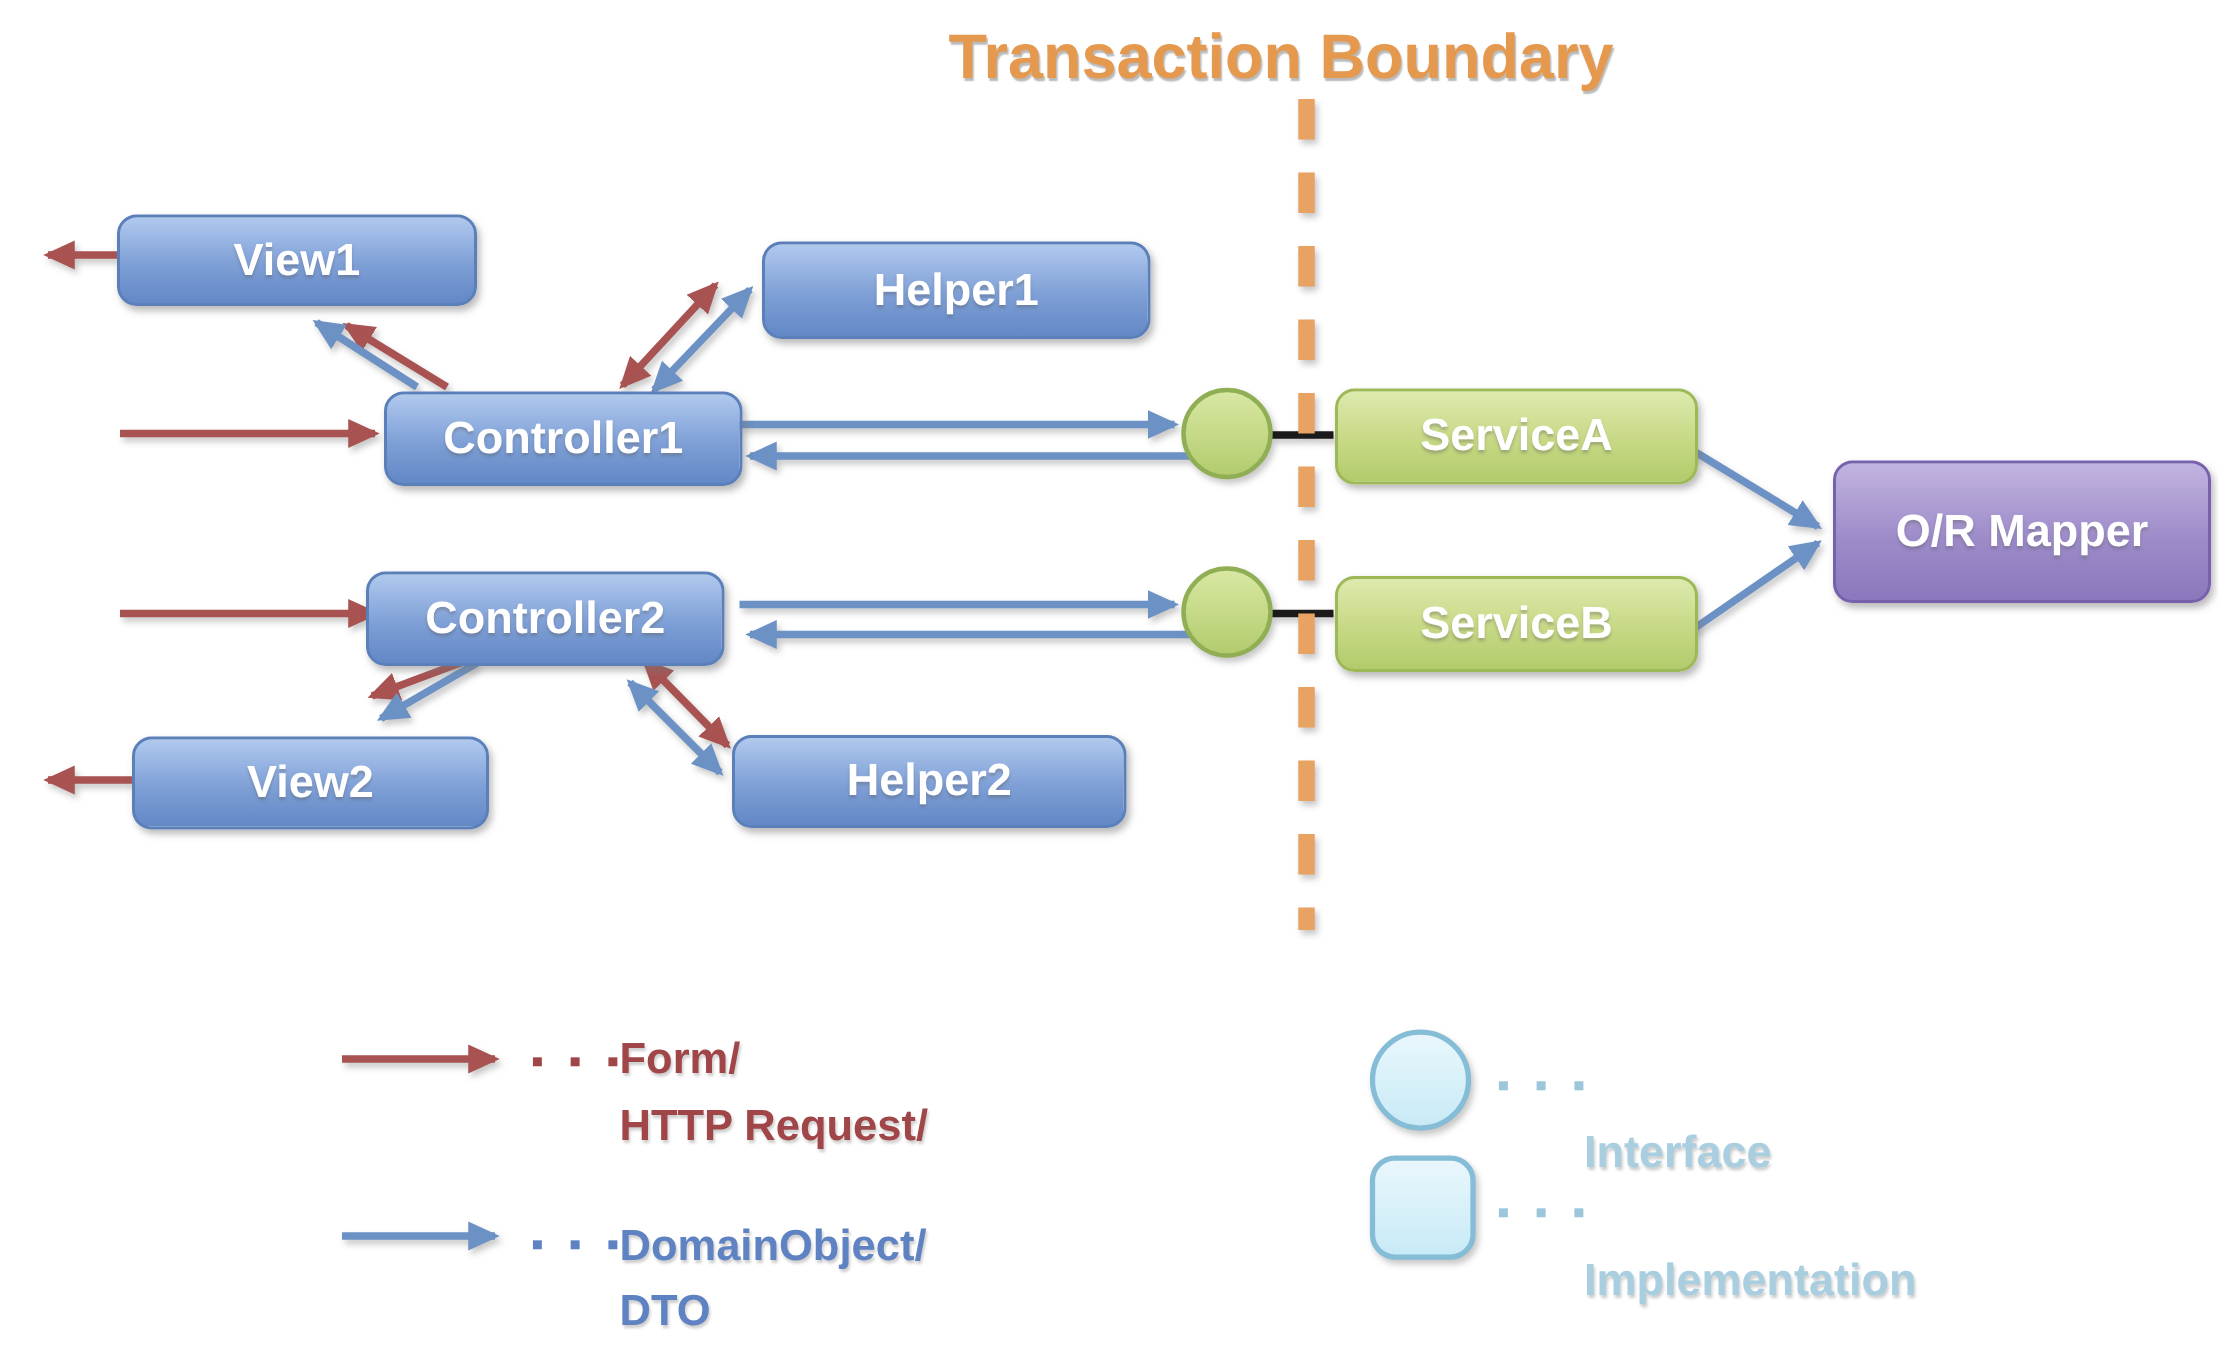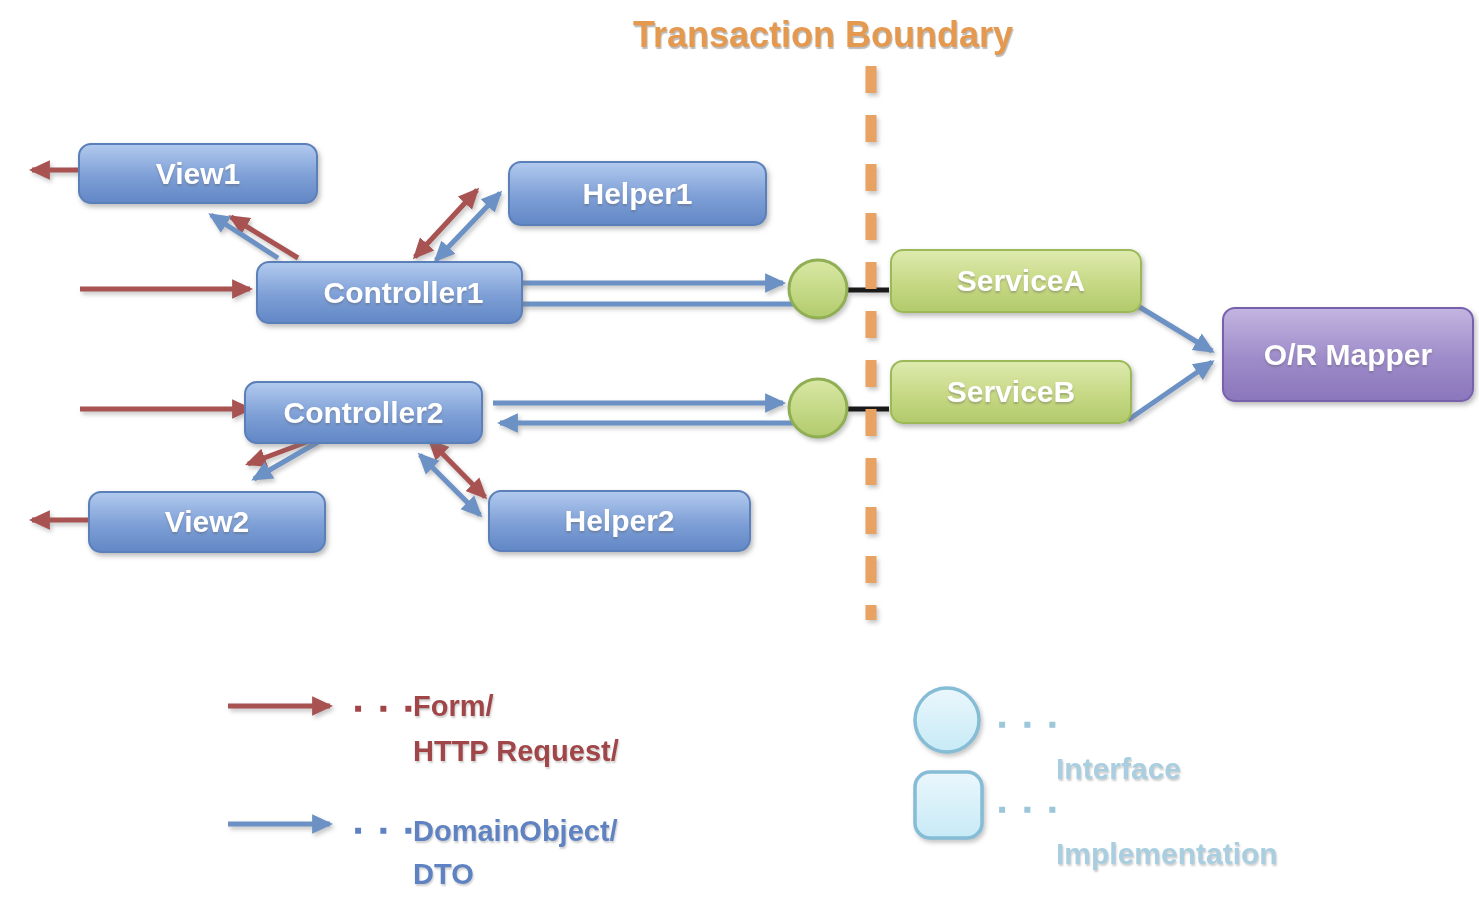--- a/index.html
+++ b/index.html
@@ -5,22 +5,22 @@
   html,body { margin:0; padding:0; background:#ffffff; }
   .canvas {
     position:relative; width:1479px; height:910px; overflow:hidden;
     background:#ffffff; font-family:"Liberation Sans", sans-serif;
   }
   .layer {
     position:absolute; left:0; top:0;
     filter: drop-shadow(2px 3px 2px rgba(130,130,130,0.45));
   }
   .title {
-    position:absolute; left:588px; top:14px; width:470px; text-align:center;
-    font-size:36px; font-weight:bold; color:#E5995０;
+    position:absolute; left:619px; top:14px; width:470px; text-align:center;
+    font-size:42px; font-weight:bold; color:#E5995０;
     color:#E5994F; text-shadow:1px 2px 1px rgba(130,130,130,0.55);
   }
   .node {
     position:absolute; display:flex; align-items:center; justify-content:center;
     border-radius:13px; color:#ffffff; font-weight:bold; font-size:30px;
     text-shadow:0 2px 2px rgba(90,90,90,0.35);
     box-shadow:2px 3px 5px rgba(120,120,120,0.5);
   }
   .node.blue   { background:linear-gradient(#B0C9EE, #7E9FD6 55%, #6288C6); border:2px solid #5B7FB8; }
   .node.green  { background:linear-gradient(#DDEAAE, #C6D884 55%, #B2CB6C); border:2px solid #9DB957; }
@@ -89,25 +89,25 @@
     <line x1="228" y1="824" x2="330" y2="824" stroke="#6C91C4" stroke-width="5" marker-end="url(#arr-blue)"></line>
 
     <circle cx="947" cy="720" r="32" fill="url(#grad-cyan)" stroke="#85BCD6" stroke-width="3.5"></circle>
     <rect x="915" y="772" width="67" height="66" rx="15" fill="url(#grad-cyan)" stroke="#85BCD6" stroke-width="3.5"></rect>
   </svg>
 
   <div class="title">Transaction Boundary</div>
 
   <div class="node blue" style="left:78px;  top:143px; width:236px; height:57px;">View1</div>
   <div class="node blue" style="left:508px; top:141px; width:255px; height:61px;margin-top:20px;">Helper1</div>
-  <div class="node blue" style="left:256px; top:261px; width:235px; height:59px;padding-left:28px;">Controller1</div>
-  <div class="node green" style="left:890px; top:249px; width:238px; height:60px;padding-left:10px;">ServiceA</div>
+  <div class="node blue" style="left:256px; top:261px; width:235px; height:59px;">Controller1</div>
+  <div class="node green" style="left:890px; top:259px; width:238px; height:60px;">ServiceA</div>
   <div class="node purple" style="left:1222px;top:307px; width:248px; height:91px;">O/R Mapper</div>
   <div class="node blue" style="left:244px; top:381px; width:235px; height:59px;">Controller2</div>
-  <div class="node green" style="left:890px; top:360px; width:238px; height:60px;">ServiceB</div>
+  <div class="node green" style="left:890px; top:384px; width:238px; height:60px;">ServiceB</div>
   <div class="node blue" style="left:88px;  top:491px; width:234px; height:58px;">View2</div>
   <div class="node blue" style="left:488px; top:490px; width:259px; height:58px;">Helper2</div>
 
   <div class="dots" style="left:354px; top:694px; color:#A04648;">▪ ▪ ▪</div>
   <div class="legend-text legend-red" style="left:413px; top:684px;">
     <div>Form/</div>
     <div>HTTP Request/</div>
   </div>
 
   <div class="dots" style="left:354px; top:816px; color:#5F83C2;">▪ ▪ ▪</div>

